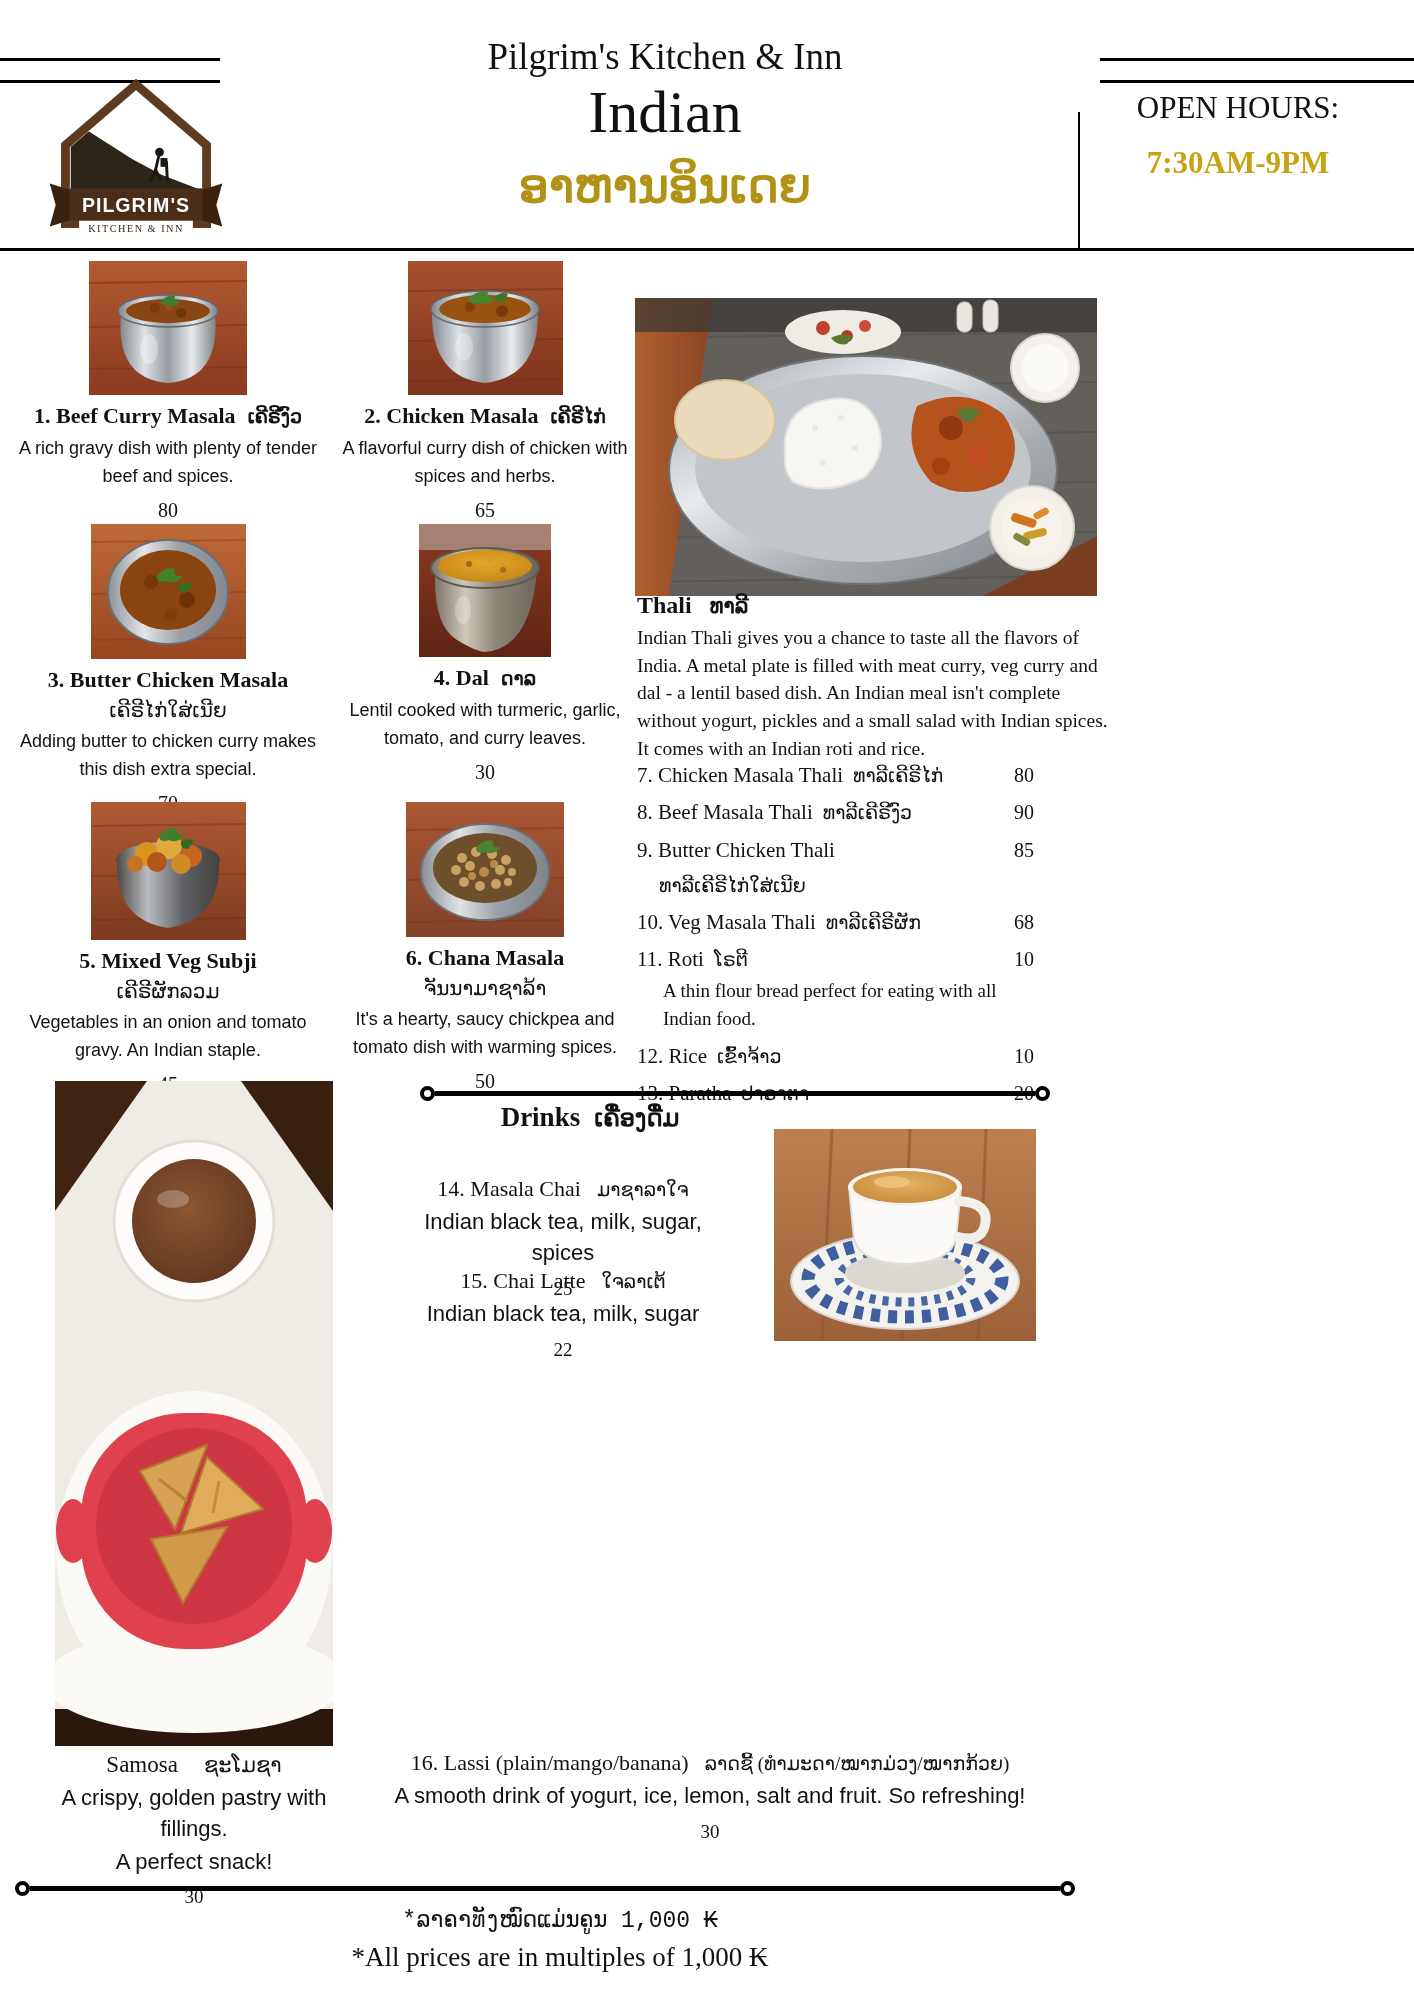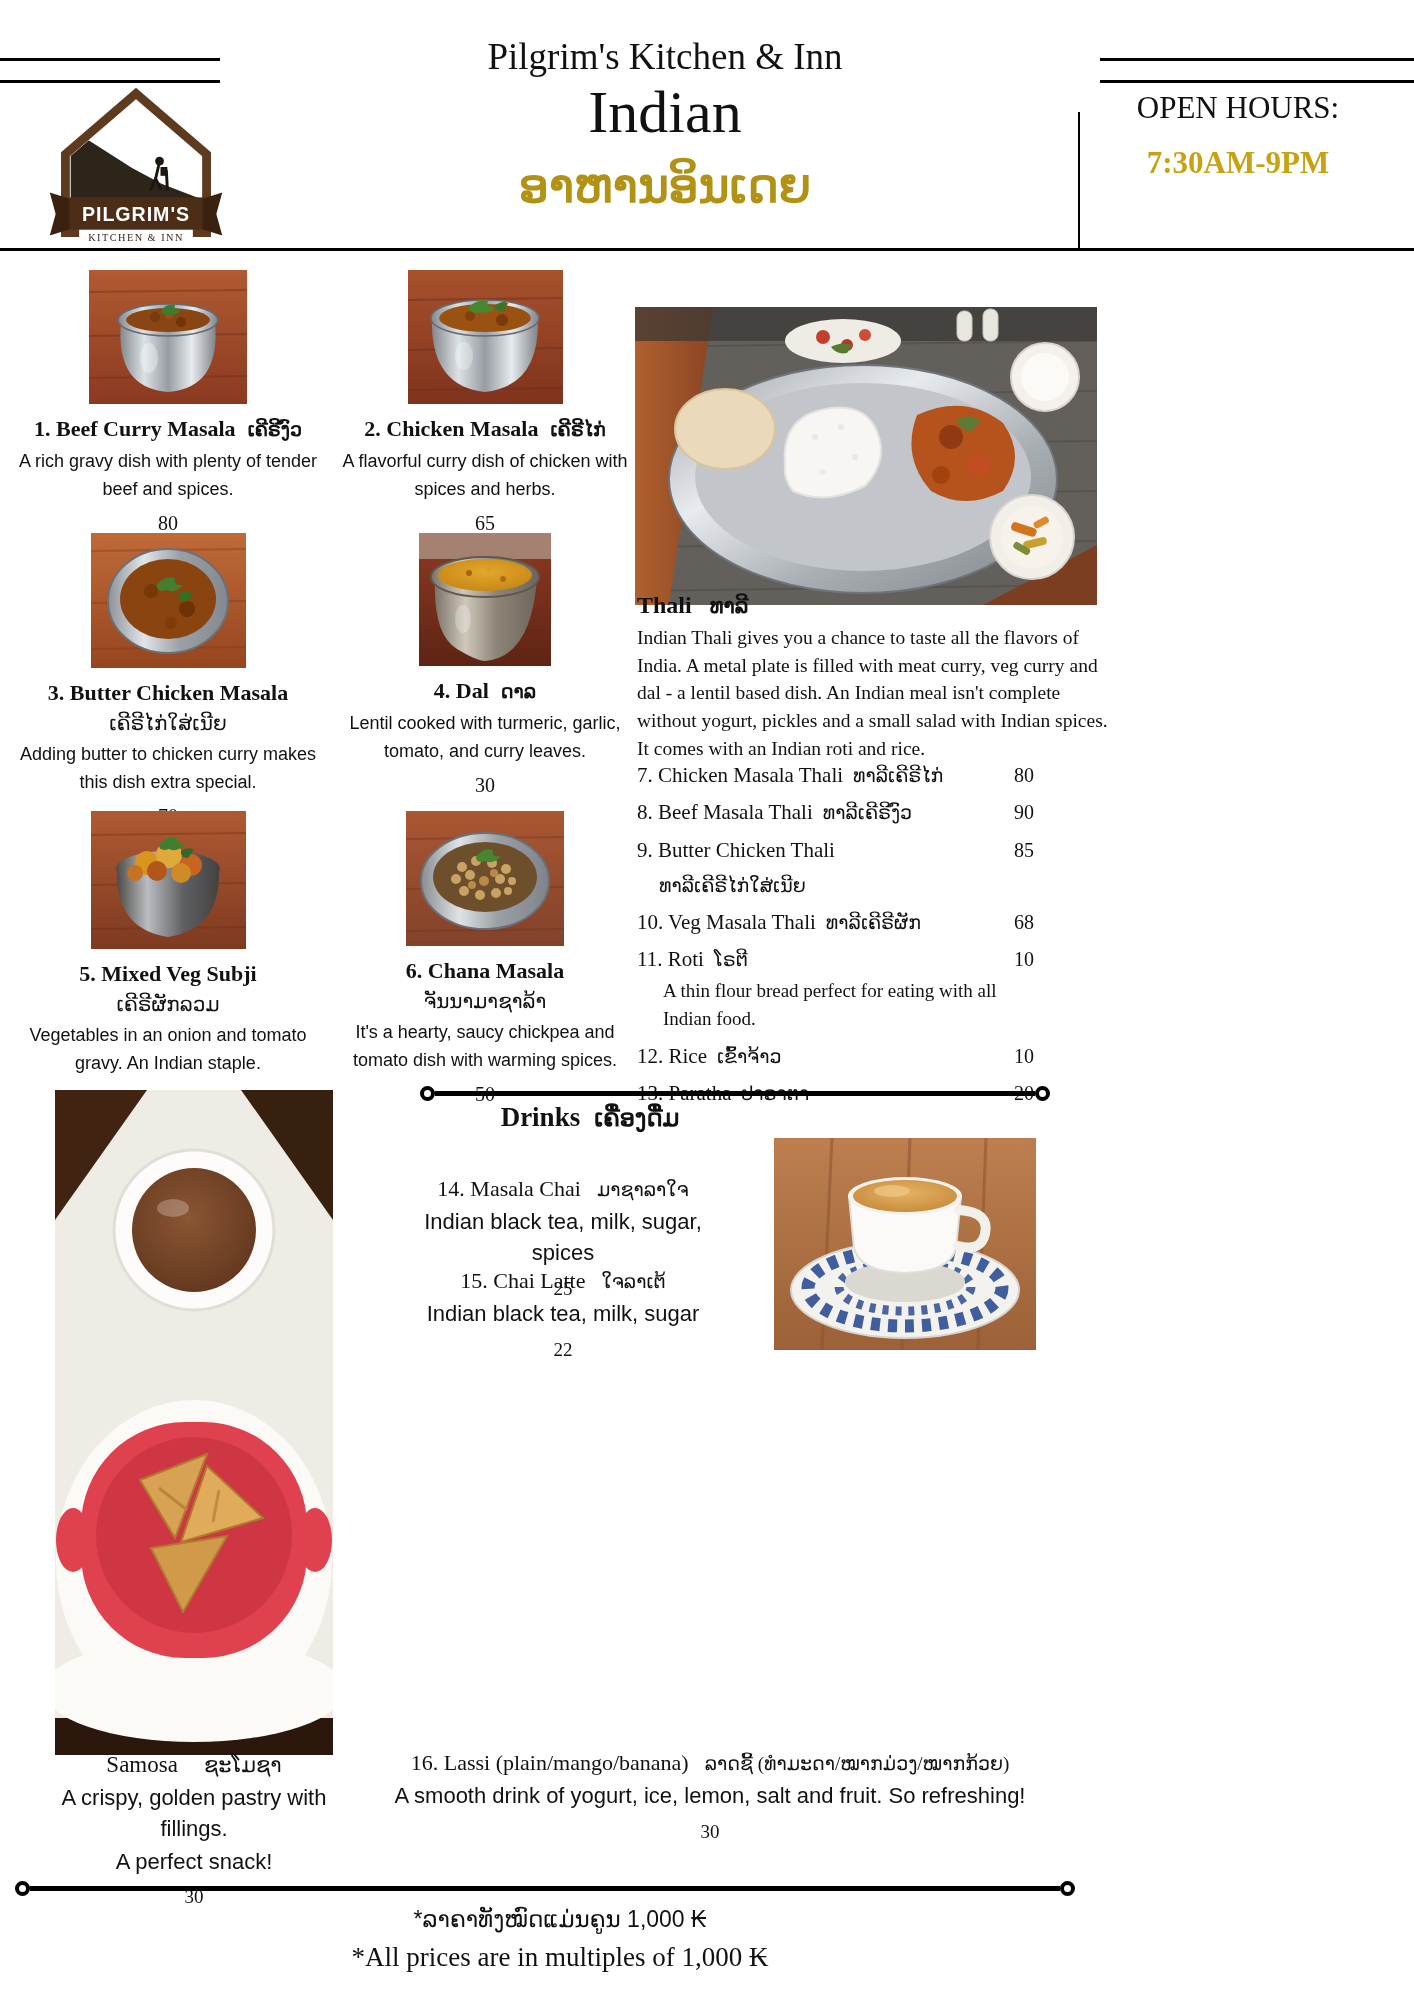--- a/index.html
+++ b/index.html
@@ -11,21 +11,21 @@
   .title-block{position:absolute;left:250px;top:36px;width:830px;text-align:center}
   .restaurant{font-size:37px;line-height:1.15}
   .cuisine{font-size:60px;line-height:1.05;margin-top:2px}
   .cuisine-lao{font-size:47px;line-height:1.2;margin-top:14px;color:#b29214;font-weight:bold}
   .hours-block{position:absolute;left:1098px;top:86px;width:280px;text-align:center}
   .hours-label{font-size:31px;line-height:1.45}
   .hours-value{font-size:31px;font-weight:bold;color:#c7a213;margin-top:14px}
   .vline{position:absolute;left:1078px;top:112px;width:2px;height:136px;background:#000}
   
   .dish{position:absolute;text-align:center}
-  .photo{margin:12px auto;overflow:hidden}
+  .photo{margin:3px auto;overflow:hidden}
   .photo svg{display:block;width:100%;height:100%}
   .dish-title{font-size:22px;font-weight:bold;margin-top:8px;line-height:1.2}
   .lao-inline{margin-left:12px;font-size:19px}
   .dish-lao{font-size:20px;margin-top:5px}
   .dish-desc{font-family:"Liberation Sans",sans-serif;font-size:18px;line-height:1.55;margin:6px auto 0;width:96%}
   .dish-price{font-size:20px;margin-top:8px}
   
   .thali-head{position:absolute;left:637px;top:592px;font-size:24px;font-weight:bold}
   .thali-head .lao-inline{font-size:21px;margin-left:18px}
   .thali-desc{position:absolute;left:637px;top:624px;width:478px;font-size:19.5px;line-height:1.42}
@@ -47,21 +47,21 @@
   .drinks-head .lao-inline{font-size:24px;margin-left:14px}
   .drink{position:absolute;text-align:center}
   .drink-title{font-size:22px;font-weight:normal}
   .drink-title .lao-inline{font-size:19px;margin-left:16px}
   .drink-desc{font-family:"Liberation Sans",sans-serif;font-size:22px;margin-top:5px;line-height:1.4}
   .drink-price{font-size:19px;margin-top:9px}
   
   .snack-title{font-size:23px;font-weight:normal}
   .snack-title .lao-inline{font-size:21px;margin-left:26px}
   
-  .footer-lao{position:absolute;left:0;top:1906px;width:1120px;text-align:center;font-family:Liberation Sans, sans-serif;font-size:23px}
+  .footer-lao{position:absolute;left:0;top:1906px;width:1120px;text-align:center;font-family:Liberation Mono, monospace;font-size:23px}
   .footer-en{position:absolute;left:0;top:1942px;width:1120px;text-align:center;font-size:27px}
 </style>
 </head>
 <body>
 
 <div class="page">
 
   <div class="rule" style="left:0;top:58px;width:220px;height:3px"></div>
   <div class="rule" style="left:0;top:80px;width:220px;height:3px"></div>
   <div class="rule" style="left:1100px;top:58px;width:314px;height:3px"></div>

